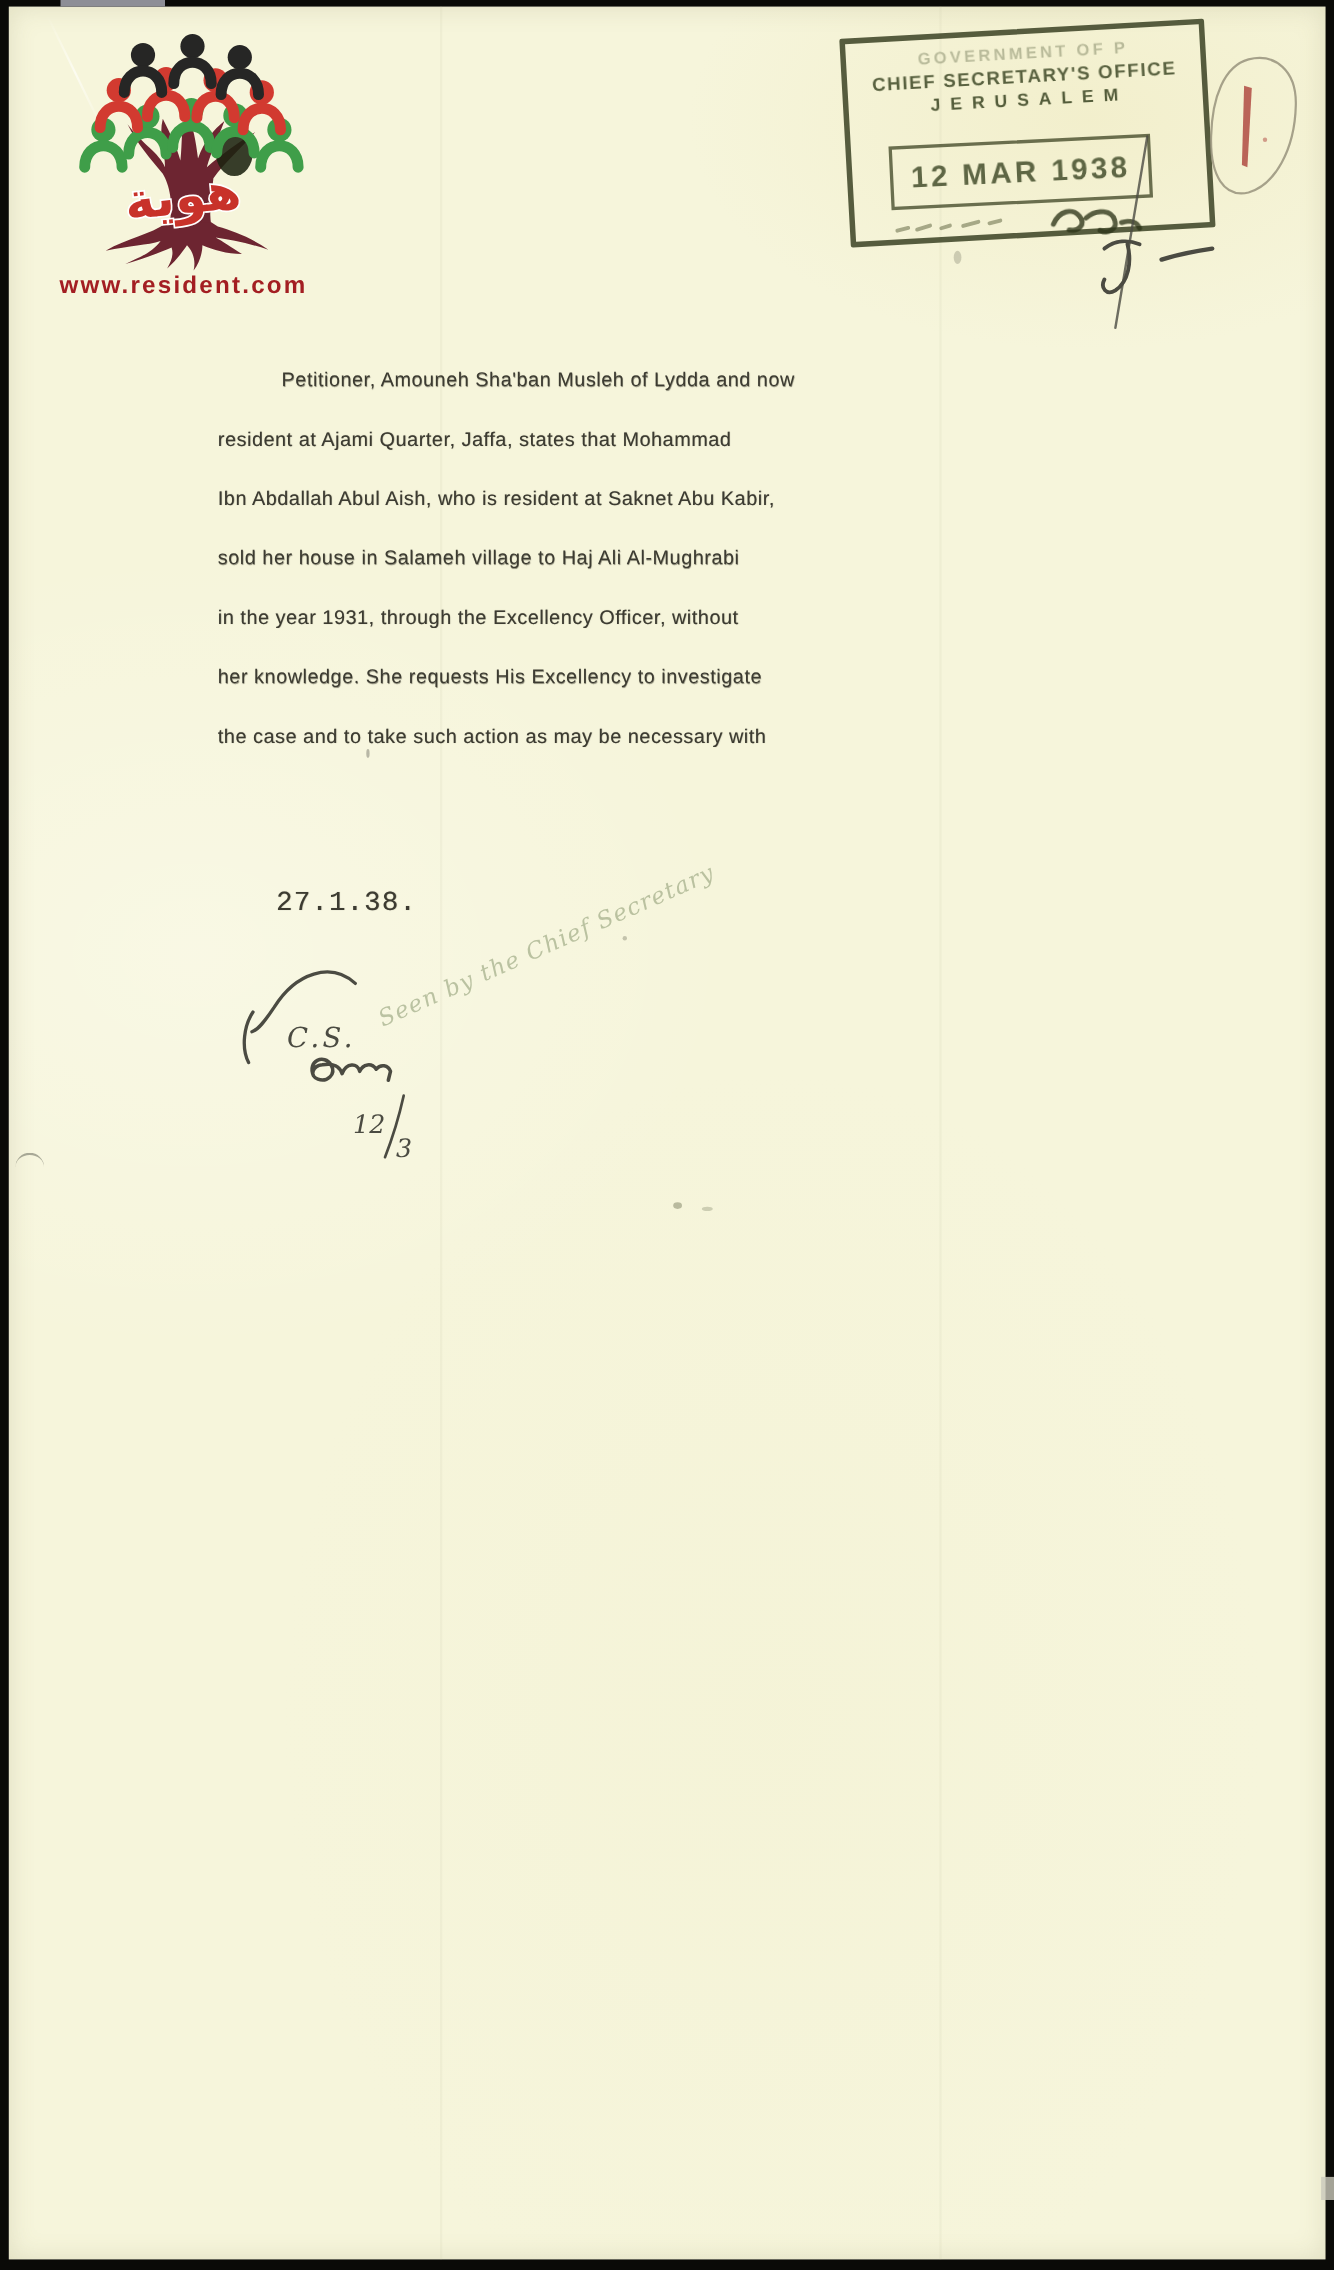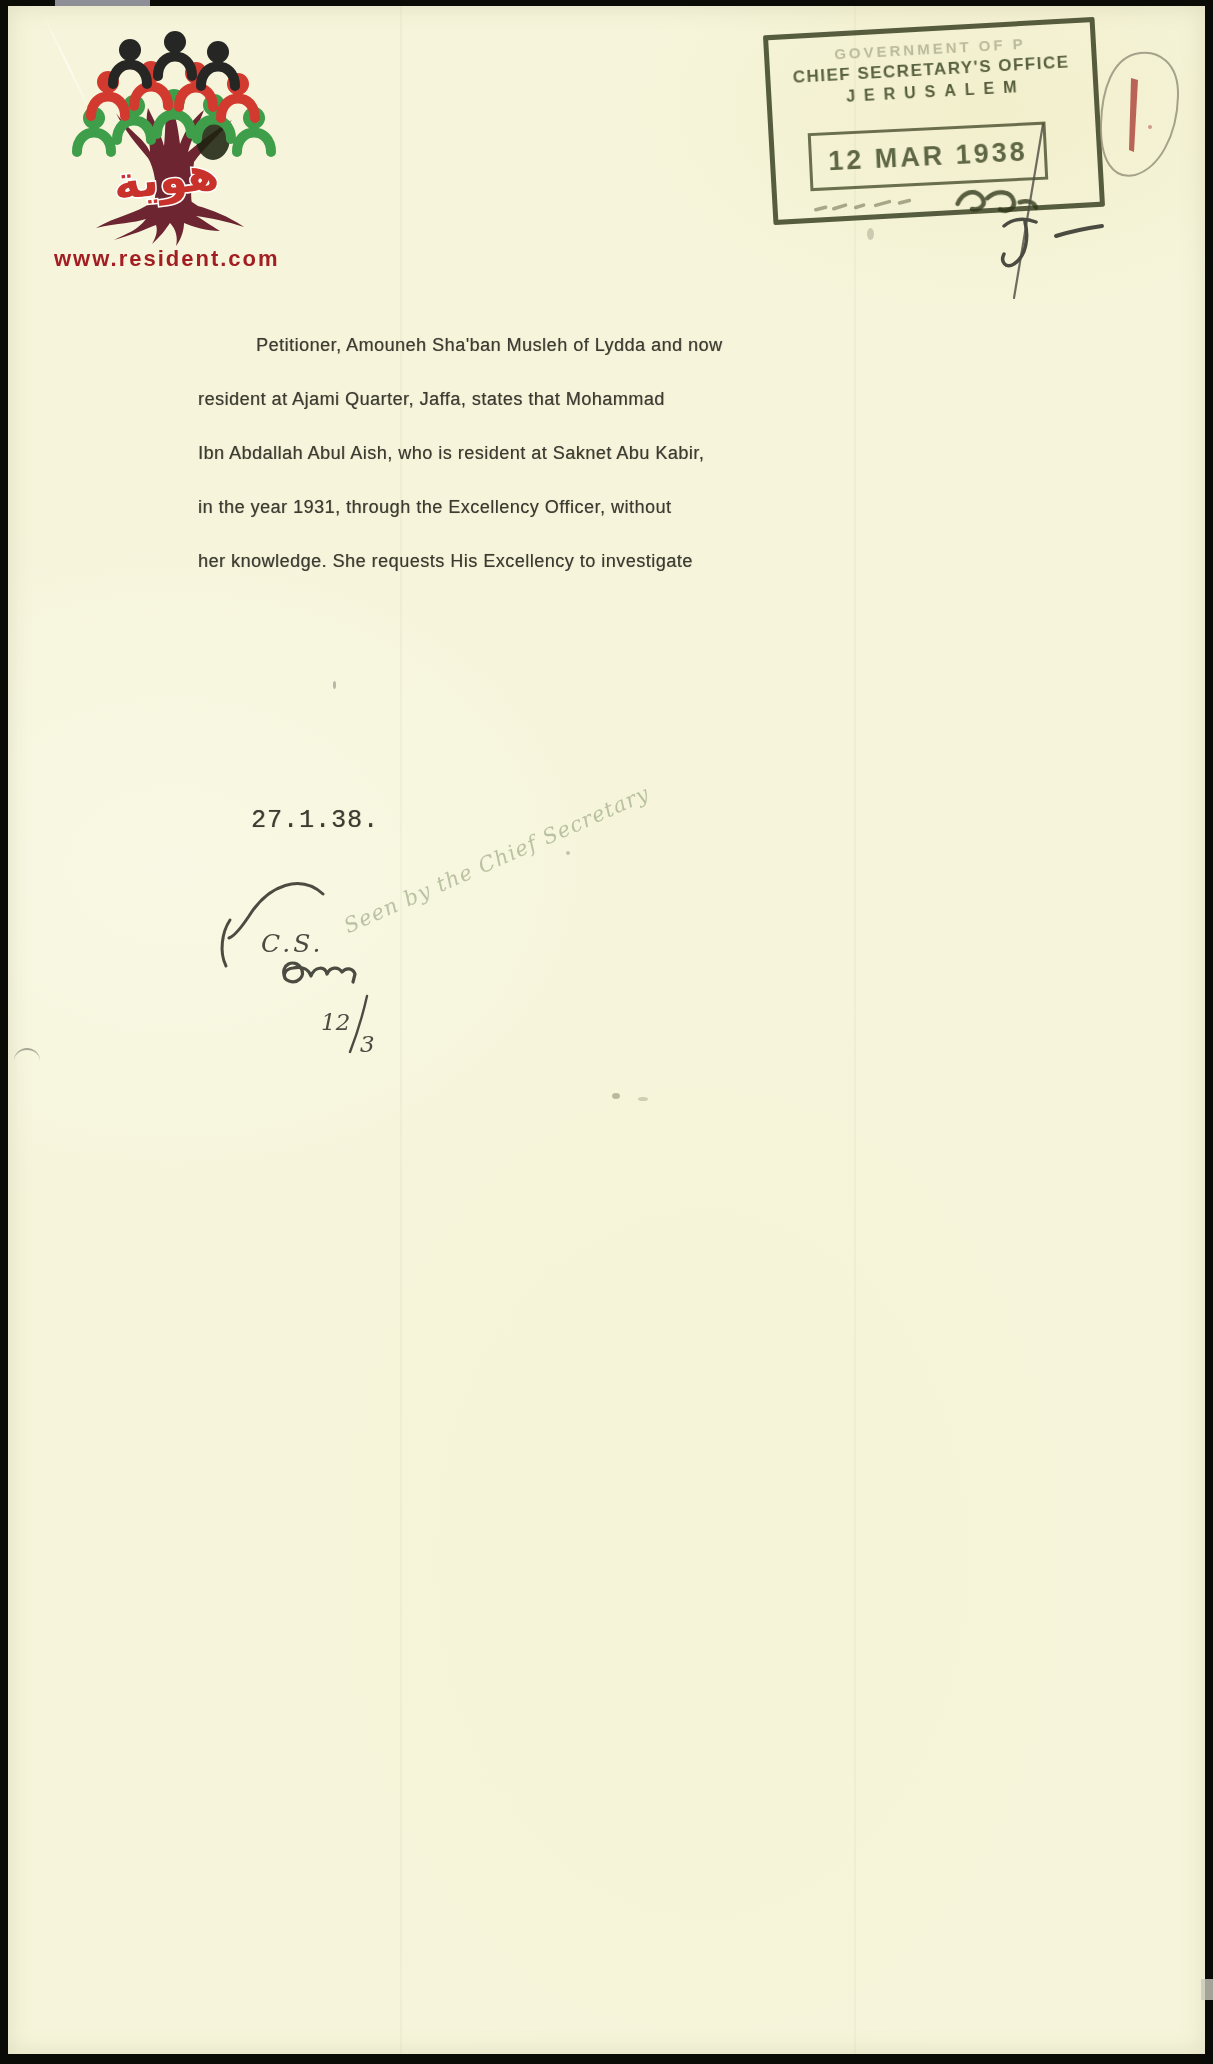--- a/index.html
+++ b/index.html
@@ -137,22 +137,24 @@
       <path class="hand" d="M 75,18 L 46,192" stroke="#5f6350" stroke-width="2.2" opacity=".8"></path>
       <path class="hand" d="M 36,120 C 46,112 58,112 68,116" stroke-width="3.5"></path>
       <path class="hand" d="M 57,116 C 61,132 58,150 46,158 C 38,163 32,156 36,148" stroke-width="3.5"></path>
       <path class="hand" d="M 88,130 C 104,125 120,122 134,120" stroke-width="4"></path>
     </svg>
 
     <div class="bodytext">
       <div class="ln">Petitioner, Amouneh Sha'ban Musleh of Lydda and now</div>
       <div class="ln">resident at Ajami Quarter, Jaffa, states that Mohammad</div>
       <div class="ln">Ibn Abdallah Abul Aish, who is resident at Saknet Abu Kabir,</div>
+      <div class="ln">sold her house in Salameh village to Haj Ali Al-Mughrabi</div>
       <div class="ln">in the year 1931, through the Excellency Officer, without</div>
       <div class="ln">her knowledge.  She requests His Excellency to investigate</div>
+      <div class="ln">the case and to take such action as may be necessary with</div>
     </div>
 
     <div class="dateline">27.1.38.</div>
 
     <div class="seen">Seen by the Chief Secretary</div>
 
     <svg class="sig" width="265" height="210">
       <path class="hand" d="M 160,16 C 138,-4 106,6 86,38 C 78,50 72,58 66,60" stroke-width="3"></path>
       <path class="hand" d="M 67,42 C 59,54 56,74 63,88" stroke-width="3"></path>
       <text class="handtext" x="98" y="74" font-size="25" letter-spacing="3">C.S.</text>

